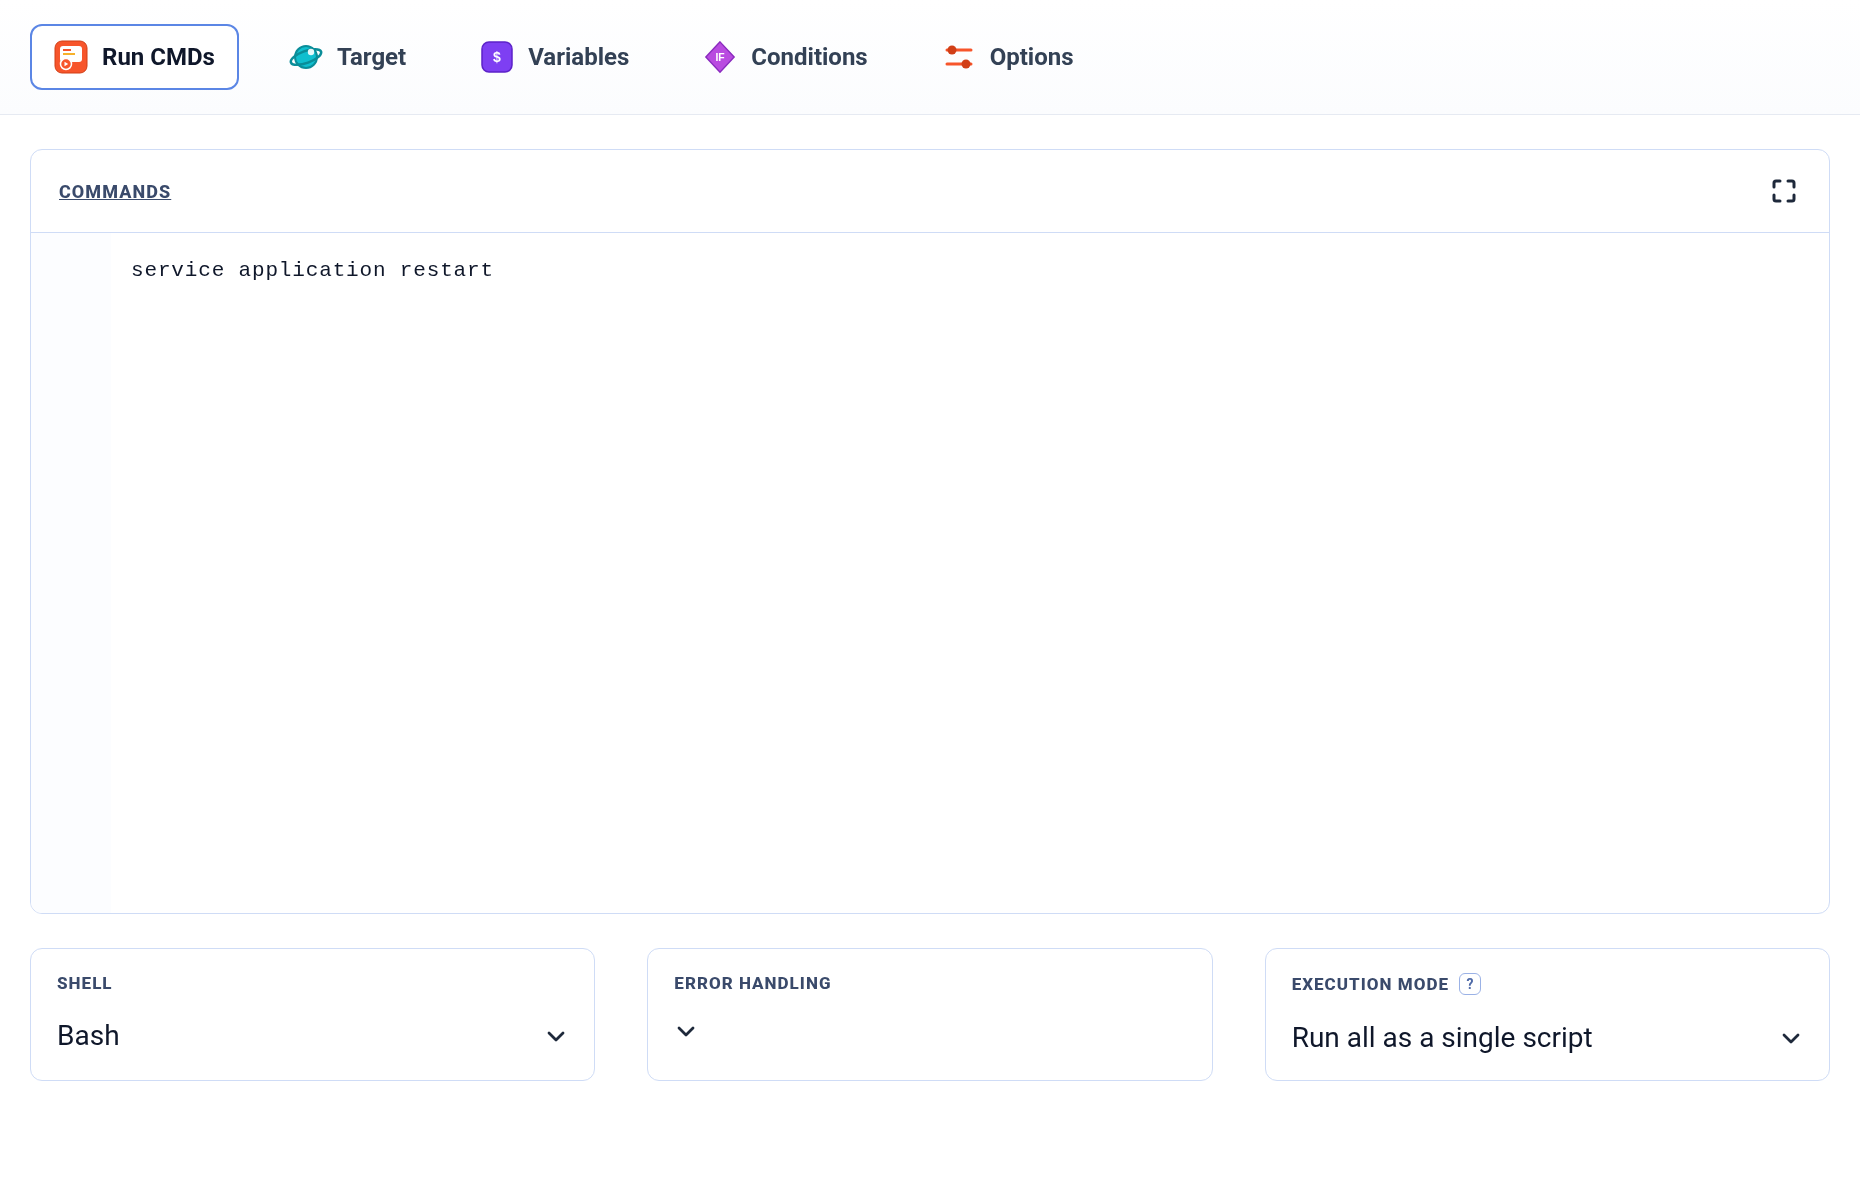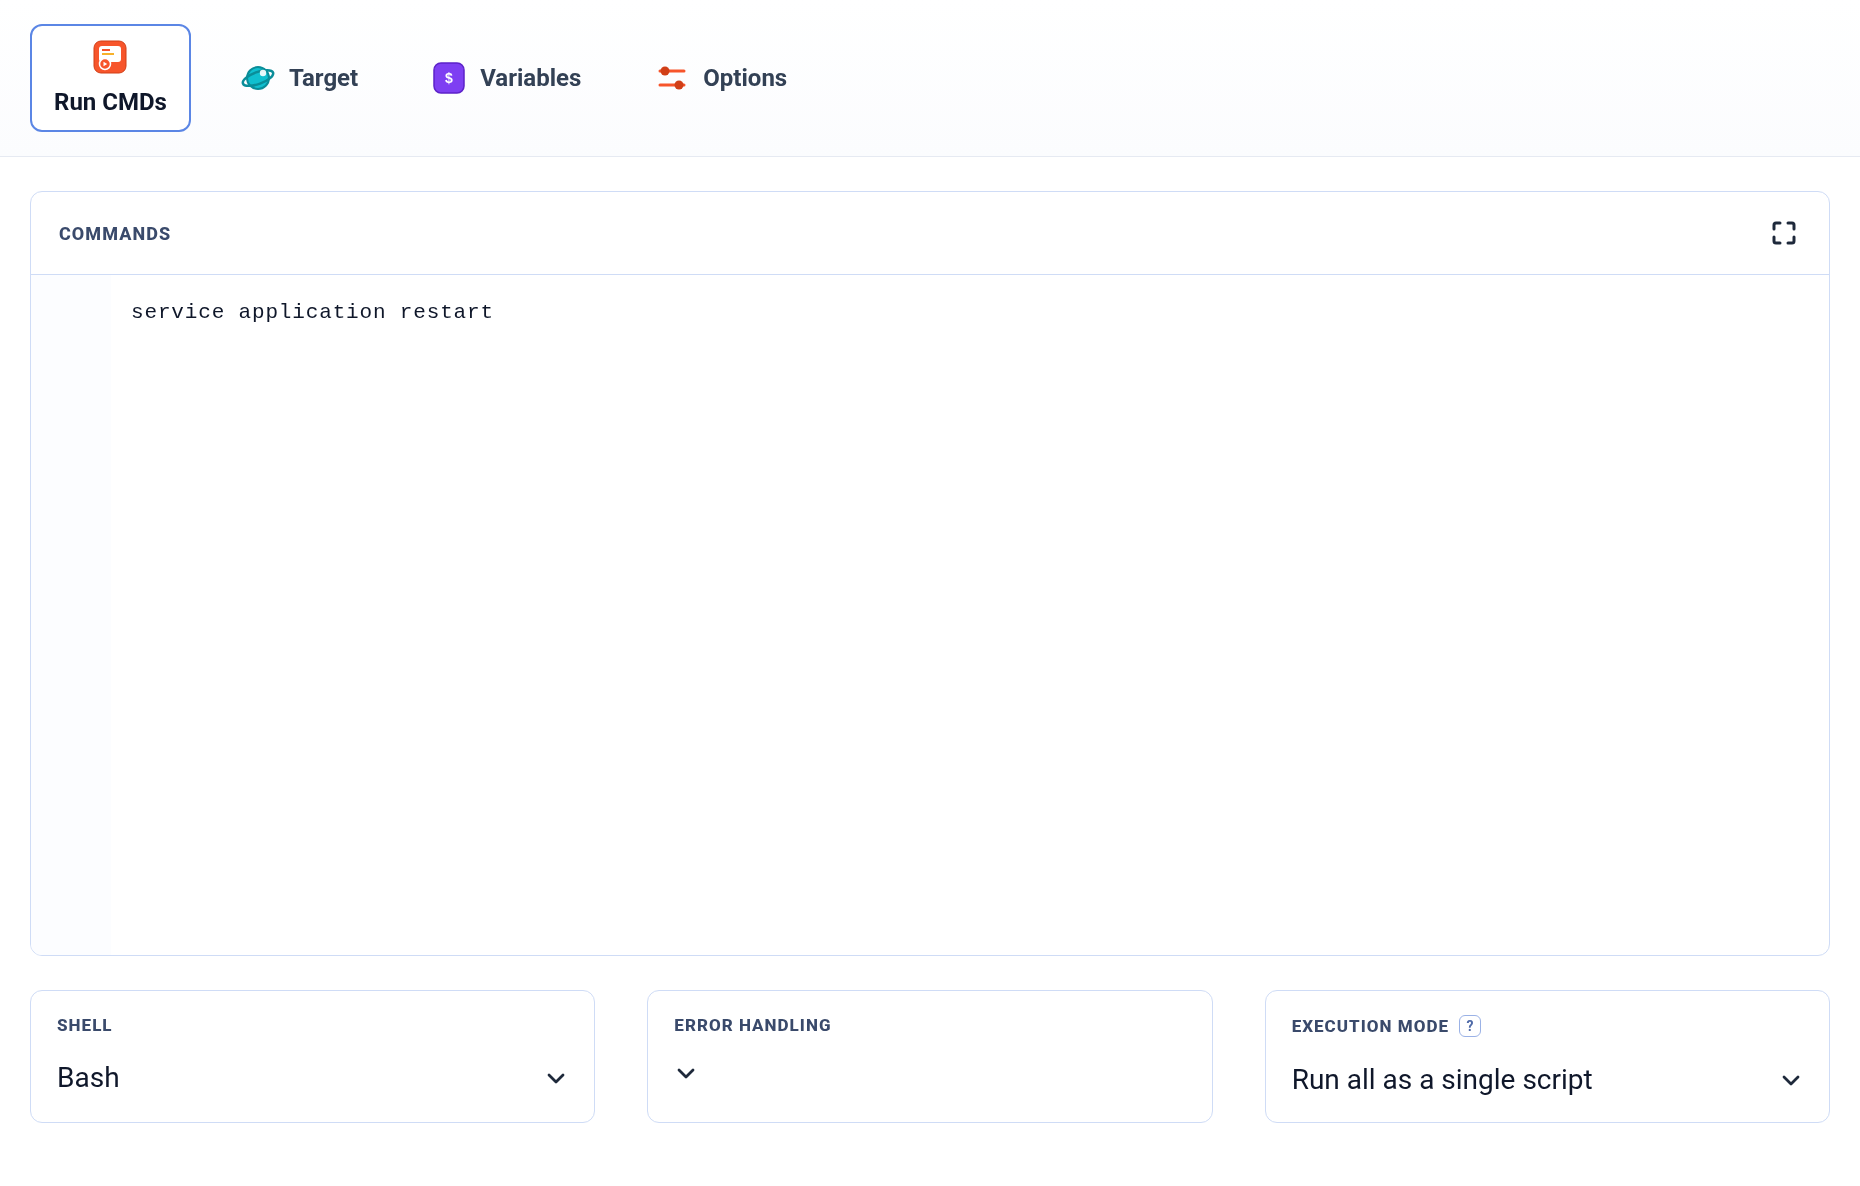--- a/index.html
+++ b/index.html
@@ -25,21 +25,20 @@
     font-size: 24px;
     font-weight: 700;
     color: #334155;
     cursor: pointer;
     border: 2px solid transparent;
   }
   .tab.active {
     border: 2px solid #5b86e5;
     background: #fff;
     color: #0f172a;
-    flex-direction: column;
   }
   .tab .icon-wrap {
     width: 34px;
     height: 34px;
     display: flex;
     align-items: center;
     justify-content: center;
     border-radius: 8px;
   }
   .content {
@@ -56,20 +55,21 @@
     align-items: center;
     justify-content: space-between;
     padding: 24px 28px 24px 28px;
     border-bottom: 1.5px solid #cfdcf6;
   }
   .panel-title {
     font-size: 18px;
     font-weight: 800;
     letter-spacing: 0.06em;
     color: #3a4a6b;
+    text-decoration: underline;
   }
   .expand-btn {
     cursor: pointer;
     color: #1e293b;
     display: flex;
     align-items: center;
     justify-content: center;
     width: 34px;
     height: 34px;
   }
@@ -182,20 +182,29 @@
   <div class="tab">
     <span class="icon-wrap">
       <svg width="34" height="34" viewBox="0 0 34 34">
         <rect x="2" y="2" width="30" height="30" rx="7" fill="#7e3ff2" stroke="#5c22c9" stroke-width="1.5"></rect>
         <text x="17" y="22" font-size="14" font-weight="800" text-anchor="middle" fill="#ffffff" font-family="Arial">$</text>
       </svg>
     </span>
     <span>Variables</span>
   </div>
 
+  <div class="tab">
+    <span class="icon-wrap">
+      <svg width="36" height="36" viewBox="0 0 36 36">
+        <path d="M18 2 L33 18 L18 34 L3 18 Z" fill="#b94be0" stroke="#8a2abf" stroke-width="1.5"></path>
+        <text x="18" y="22" font-size="11" font-weight="800" text-anchor="middle" fill="#ffffff" font-family="Arial">IF</text>
+      </svg>
+    </span>
+    <span>Conditions</span>
+  </div>
 
   <div class="tab">
     <span class="icon-wrap">
       <svg width="34" height="34" viewBox="0 0 34 34">
         <line x1="5" y1="10" x2="29" y2="10" stroke="#f7552b" stroke-width="3" stroke-linecap="round"></line>
         <circle cx="10" cy="10" r="4.5" fill="#d13f17"></circle>
         <line x1="5" y1="24" x2="29" y2="24" stroke="#f7552b" stroke-width="3" stroke-linecap="round"></line>
         <circle cx="24" cy="24" r="4.5" fill="#d13f17"></circle>
       </svg>
     </span>

